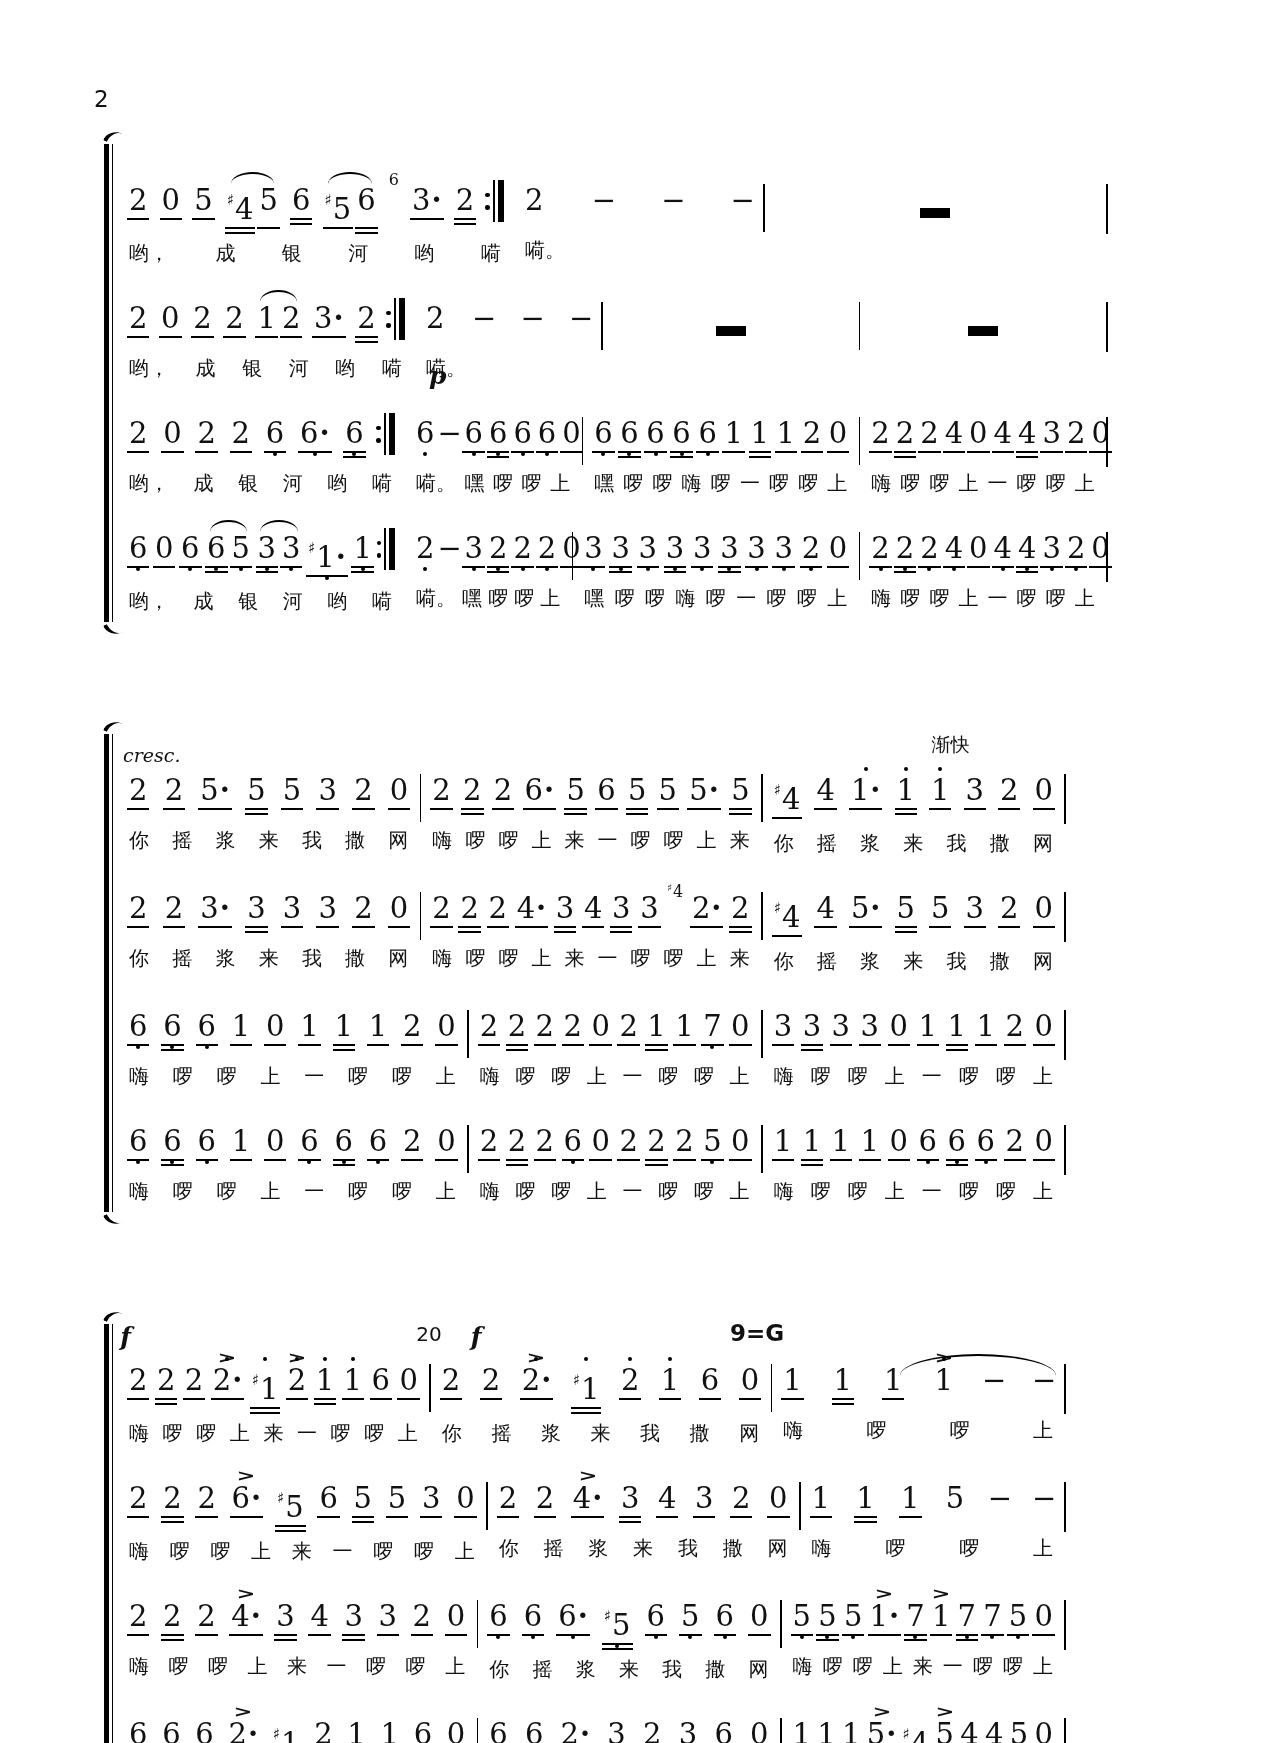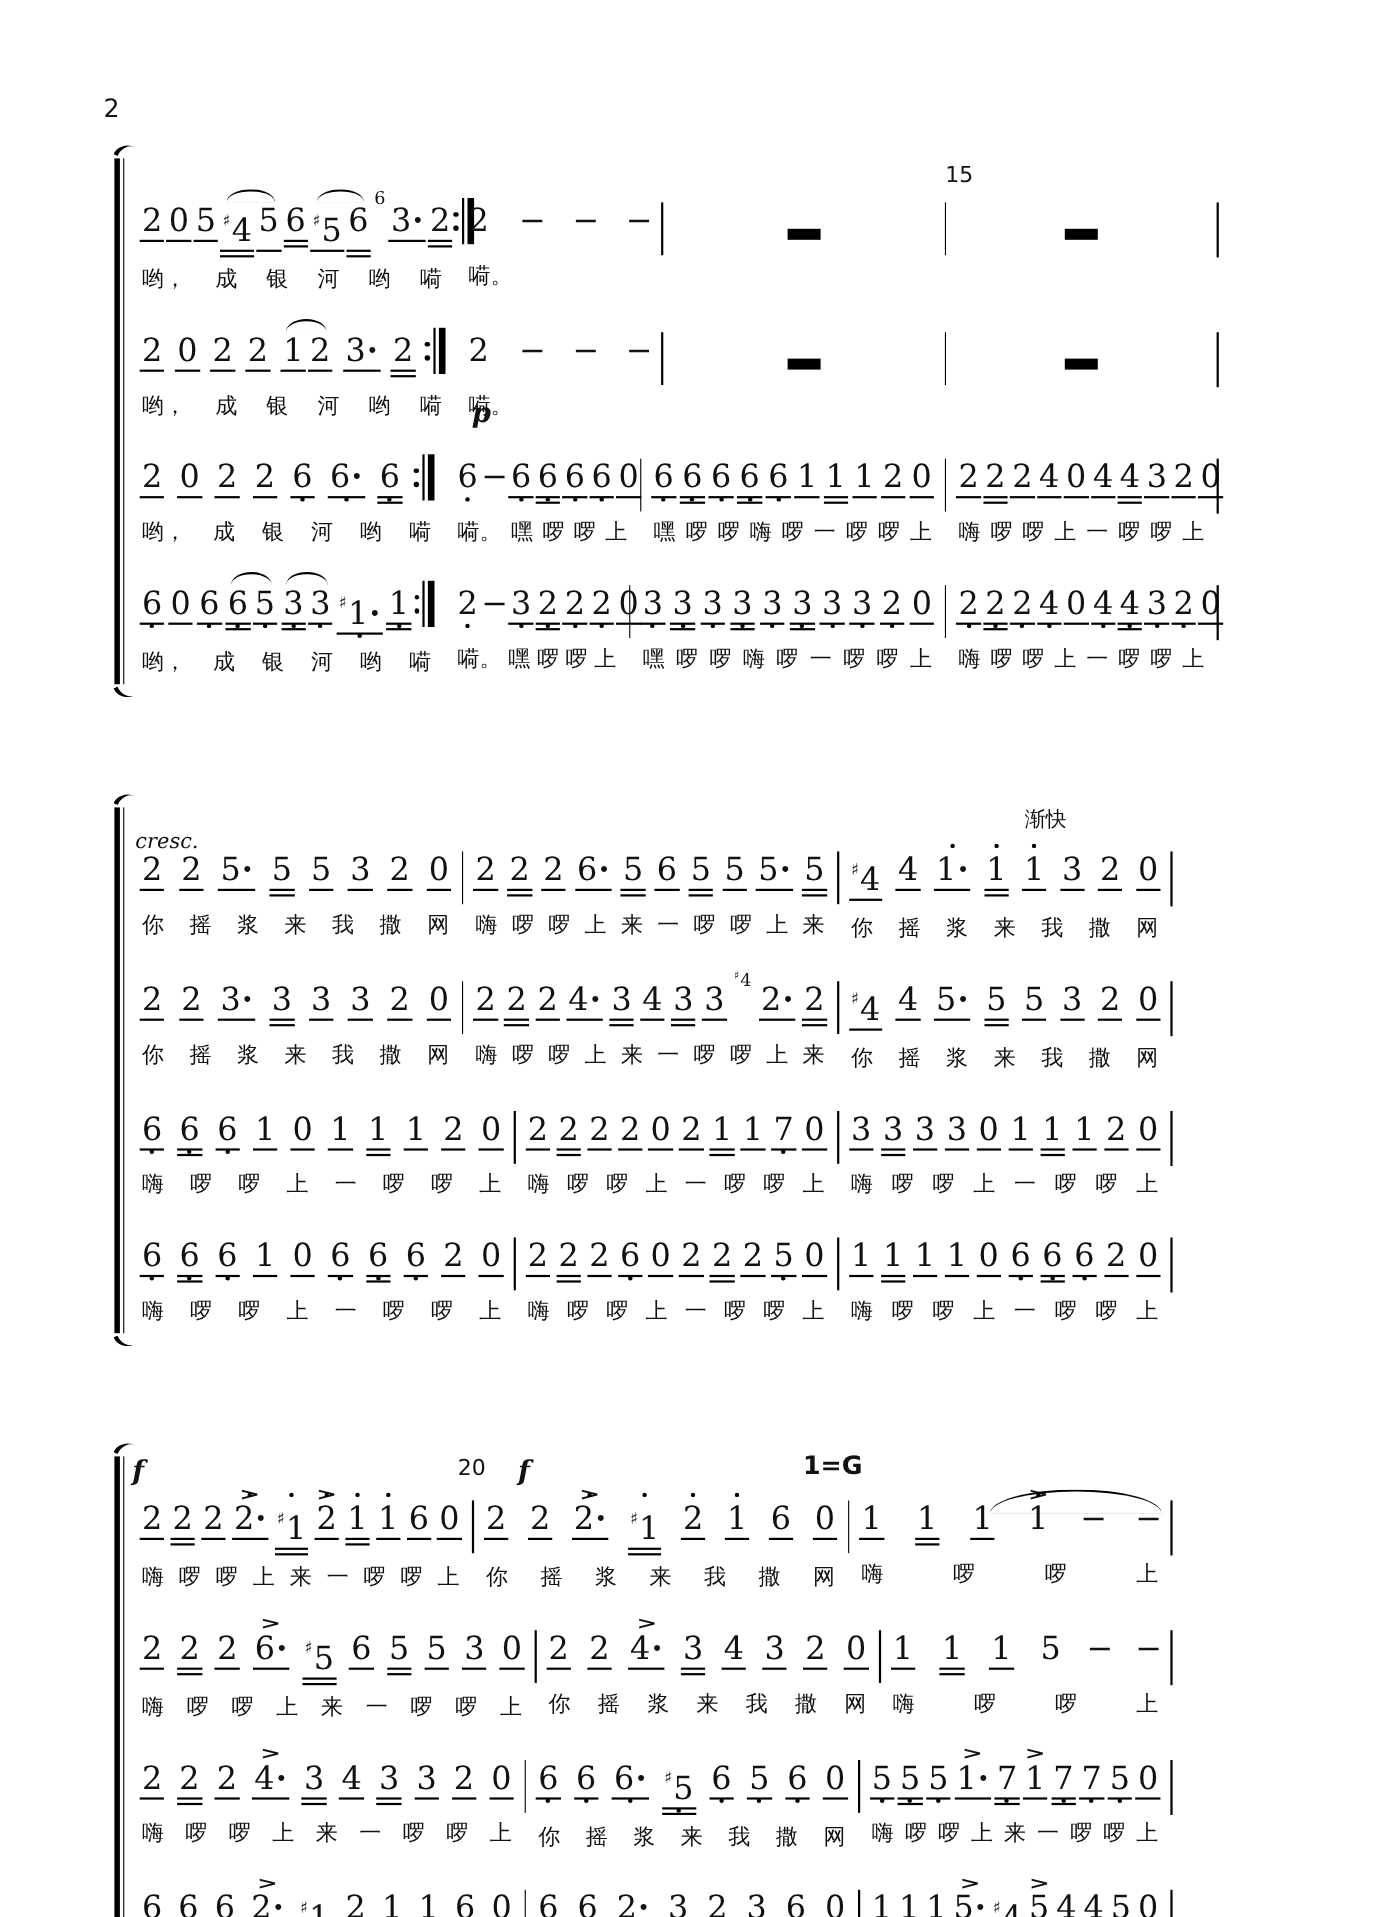--- a/index.html
+++ b/index.html
@@ -126,27 +126,20 @@
               <div class="m-lyrics">
                 <span>嗬。</span>
               </div>
             </div>
             <div class="measure" style="flex-grow: 26;">
               <div class="m-notes rest-center">
                 <span class="block"></span>
               </div>
               <div class="m-lyrics"></div>
             </div>
-            <div class="measure" style="flex-grow: 25;">
-              <span class="mlabel mnum" style="left: 0%; top: 6px;">15</span>
-              <div class="m-notes rest-center">
-                <span class="block"></span>
-              </div>
-              <div class="m-lyrics"></div>
-            </div>
           </div>
           <div class="voice">
             <div class="measure no-bar" style="flex-grow: 30;">
               <div class="m-notes">
                 <span class="tok u1"><span class="val">2</span></span>
                 <span class="tok u1"><span class="val">0</span></span>
                 <span class="tok u1"><span class="val">2</span></span>
                 <span class="tok u1"><span class="val">2</span></span>
                 <span class="slur-group">
                   <span class="tok u1"><span class="val">1</span></span>
@@ -398,21 +391,21 @@
         </div>
       </div>
       <div class="system">
         <div class="brace">
           <i class="curl-t"></i>
           <i class="curl-b"></i>
         </div>
         <div class="voices">
           <div class="voice">
             <div class="measure" style="flex-grow: 32;">
-              <span class="mlabel cresc" style="left: 2%; top: 24px;">cresc.</span>
+              <span class="mlabel cresc" style="left: 2%; top: 14px;">cresc.</span>
               <div class="m-notes">
                 <span class="tok u1"><span class="val">2</span></span>
                 <span class="tok u1"><span class="val">2</span></span>
                 <span class="tok u1"><span class="val">5<span class="ndot">·</span></span></span>
                 <span class="tok u1 u2"><span class="val">5</span></span>
                 <span class="tok u1"><span class="val">5</span></span>
                 <span class="tok u1"><span class="val">3</span></span>
                 <span class="tok u1"><span class="val">2</span></span>
                 <span class="tok u1"><span class="val">0</span></span>
               </div>
@@ -745,21 +738,21 @@
                 <span>你</span>
                 <span>摇</span>
                 <span>浆</span>
                 <span>来</span>
                 <span>我</span>
                 <span>撒</span>
                 <span>网</span>
               </div>
             </div>
             <div class="measure" style="flex-grow: 31;">
-              <span class="mlabel key" style="left: -14%; top: 0px;">1=G</span>
+              <span class="mlabel key" style="left: -14%; top: 0px;">9=G</span>
               <div class="m-notes tie">
                 <span class="tok u1"><span class="val">1</span></span>
                 <span class="tok u1 u2"><span class="val">1</span></span>
                 <span class="tok u1"><span class="val">1</span></span>
                 <span class="tok"><span class="accent">&gt;</span><span class="val">1<span class="odot up"></span></span></span>
                 <span class="dash">−</span>
                 <span class="dash">−</span>
               </div>
               <div class="m-lyrics">
                 <span>嗨</span>

